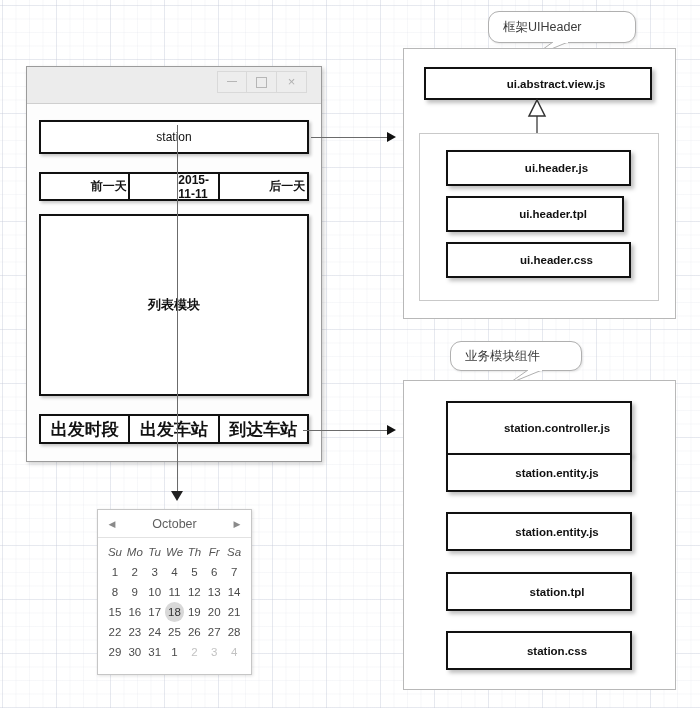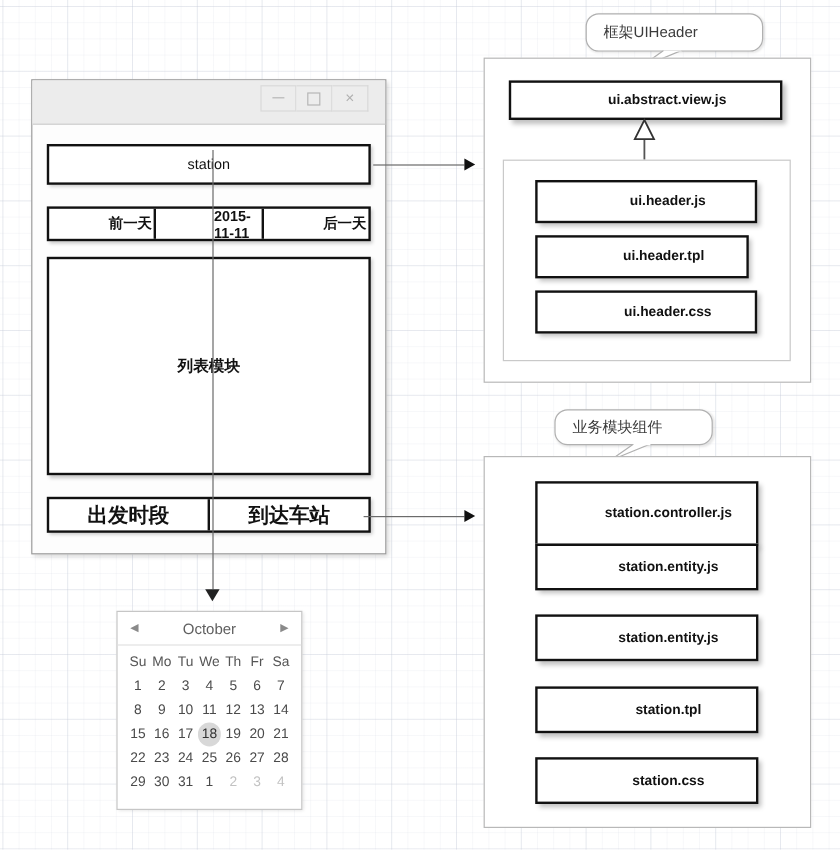--- a/index.html
+++ b/index.html
@@ -131,21 +131,21 @@
     padding: 4px 7px 5px 7px;
   }
   .cal-row { display: flex; }
   .cal-cell {
     width: 20px; height: 20px;
     line-height: 20px;
     text-align: center;
     font-size: 11.5px;
     color: #4a4a4a;
   }
-  .cal-dow { color: #555; }
+  .cal-dow { color: #555; font-style: italic; }
   .cal-cell.muted { color: #c2c2c2; }
   .cal-cell.today {
     background: #d8d8d8;
     border-radius: 50%;
     color: #333;
   }
 
   
   .panel {
     border: 1px solid #b8b8b8;
@@ -244,20 +244,23 @@
     </div>
   </div>
 
   <div class="abs wf-box cn" id="list-box">
     <span>列表模块</span>
   </div>
 
   <div class="abs" id="tabbar">
     <div>
       <span>出发时段</span>
+    </div>
+    <div>
+      <span>出发车站</span>
     </div>
     <div>
       <span>到达车站</span>
     </div>
   </div>
 </div>
 
 <div class="hline" style="left:311px; top:137px; width:76px;"></div>
 <div class="arrow-r" style="left:387px; top:132px;"></div>
 
@@ -361,21 +364,21 @@
     </div>
     <div class="node" style="left:26px; top:62px; width:178px; height:36px;">
       <span>ui.header.tpl</span>
     </div>
     <div class="node" style="left:26px; top:108px; width:185px; height:36px;">
       <span>ui.header.css</span>
     </div>
   </div>
 </div>
 
-<div class="callout abs" style="left:462px; top:341px; width:132px; height:30px;">
+<div class="callout abs" style="left:450px; top:341px; width:132px; height:30px;">
   <span>业务模块组件</span>
 </div>
 <svg class="abs" style="left:498px; top:370px; width:50px; height:15px;">
   <polygon points="30,0 44,0 10,14" fill="#ffffff" stroke="#b0b0b0" stroke-width="1"></polygon>
   <line x1="30" y1="0" x2="44" y2="0" stroke="#ffffff" stroke-width="2"></line>
 </svg>
 
 <div class="panel abs" id="panel-bottom">
   <div class="node" style="left:42px; top:20px; width:186px; height:54px;">
     <span>station.controller.js</span>

